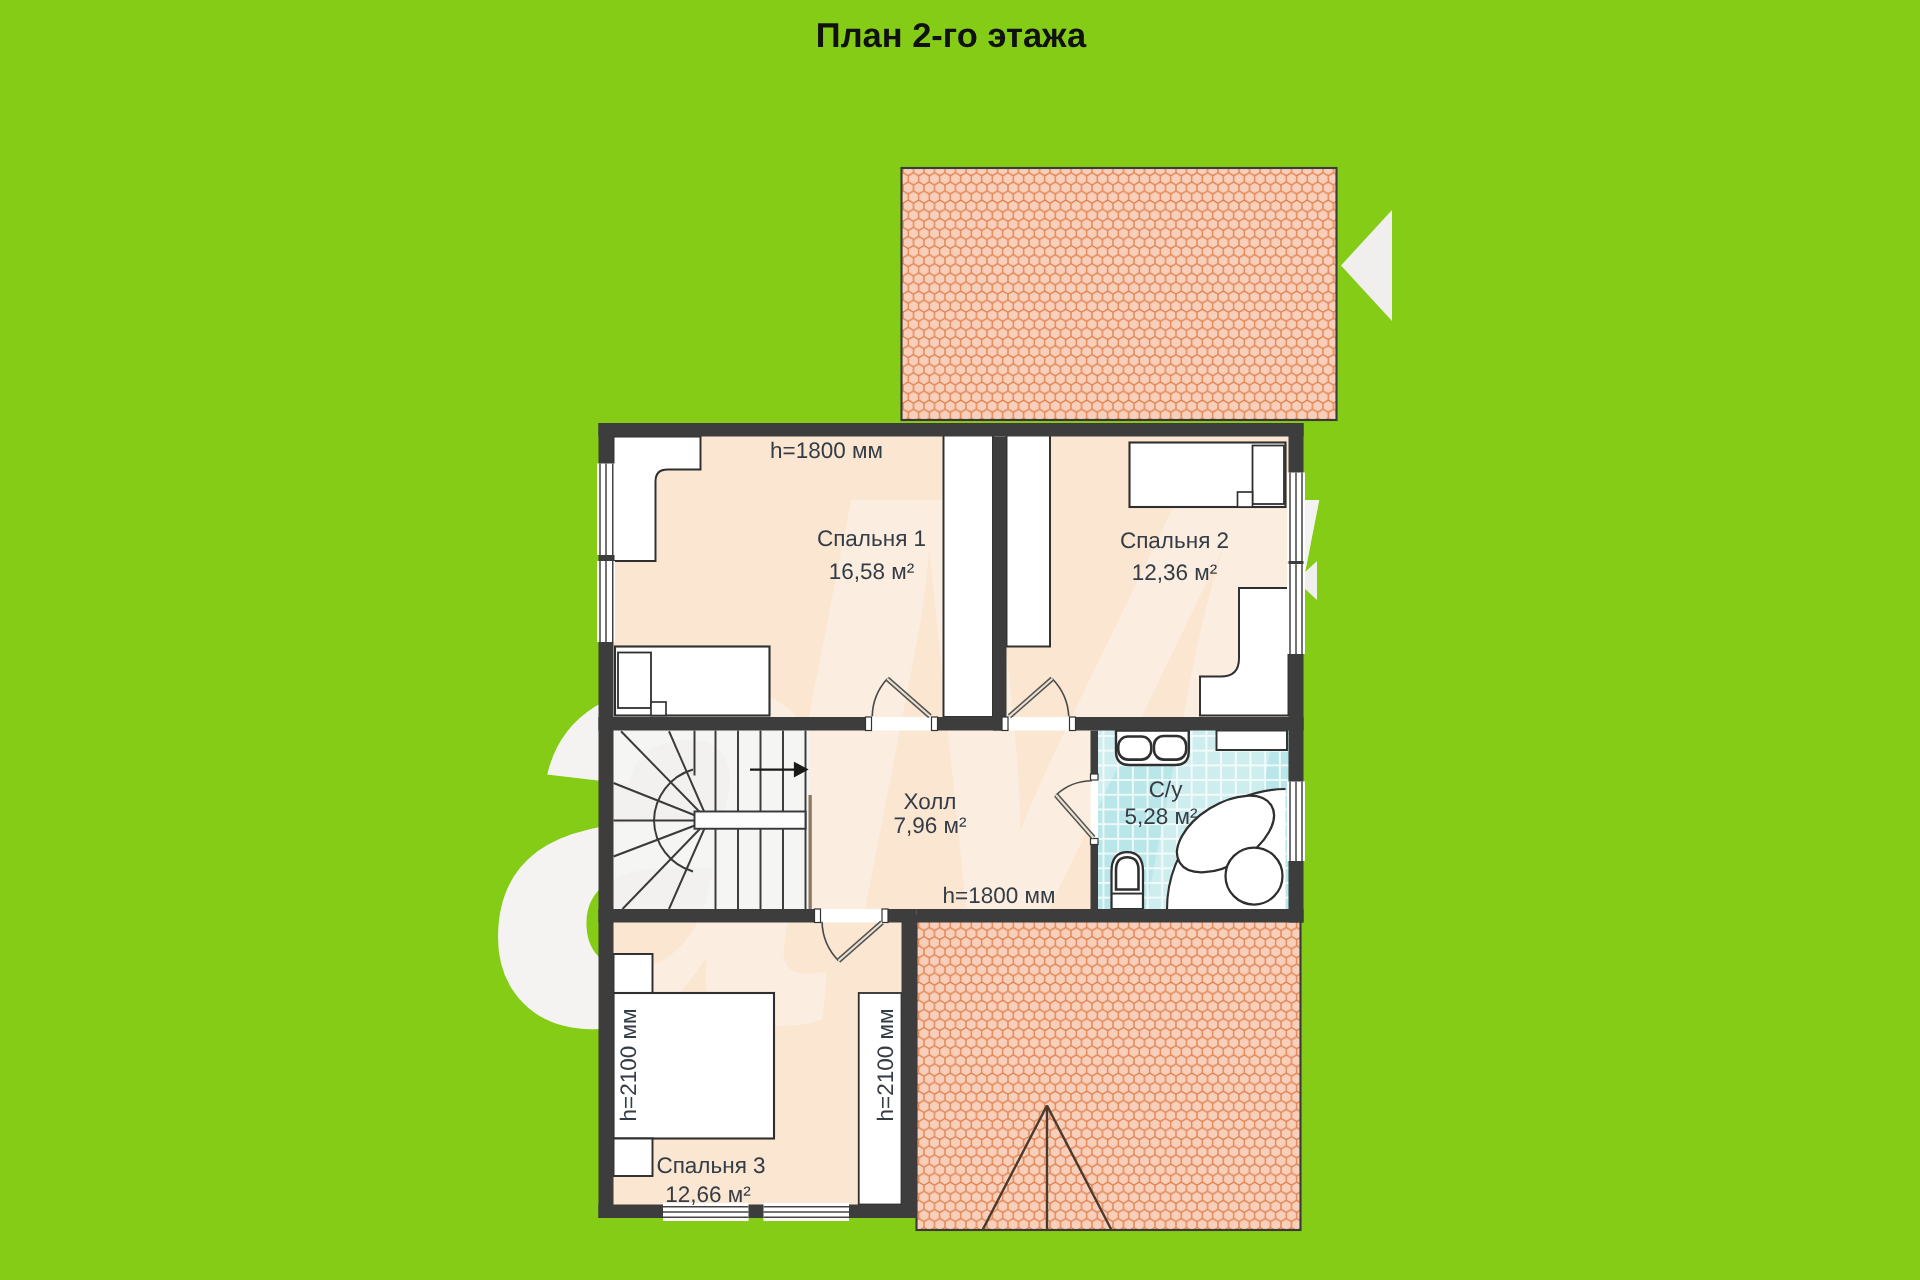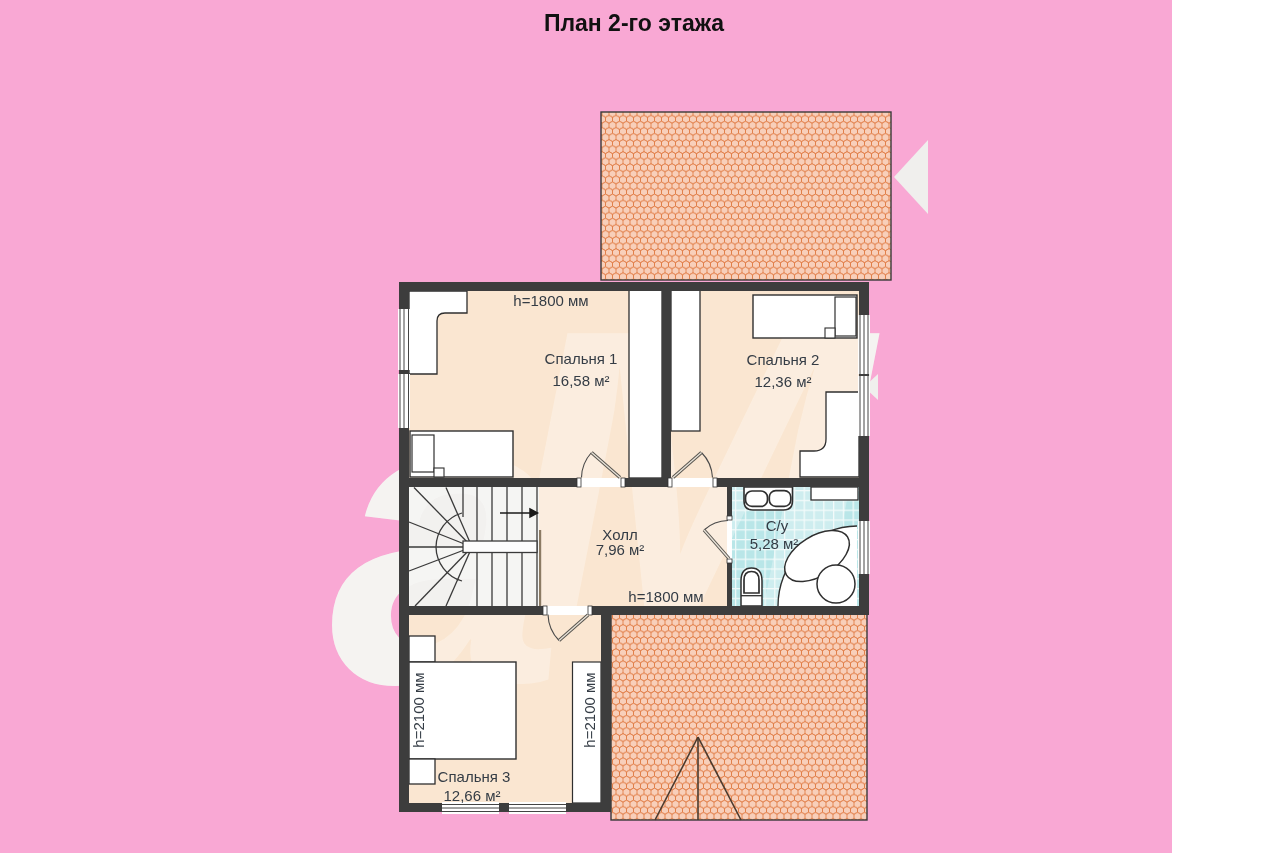--- a/index.html
+++ b/index.html
@@ -1,16 +1,16 @@
 <!DOCTYPE html>
 <html><head>
 <meta charset="utf-8">
 <style>
 html,body{margin:0;padding:0;background:#fff;}
-#page{position:relative;width:1172px;height:853px;background:#f9a8d4;overflow:hidden;
+#page{position:relative;width:1280px;height:853px;background:#84cc16;overflow:hidden;
 font-family:"Liberation Sans",sans-serif;}
 svg{position:absolute;left:0;top:0;}
 </style>
 </head>
 <body>
 <div id="page">
 <svg width="1280" height="853" viewBox="0 0 1280 853">
 <defs>
 <pattern id="hex" width="7.0" height="12.124" patternUnits="userSpaceOnUse">
 <rect x="0" y="0" width="7.0" height="12.124" fill="#e07e49"></rect>

